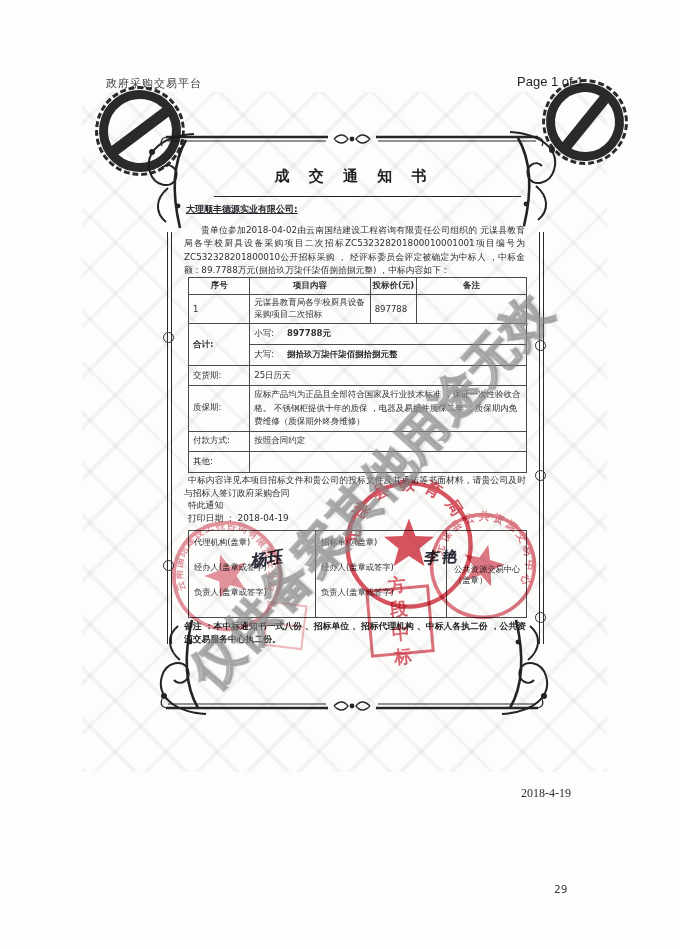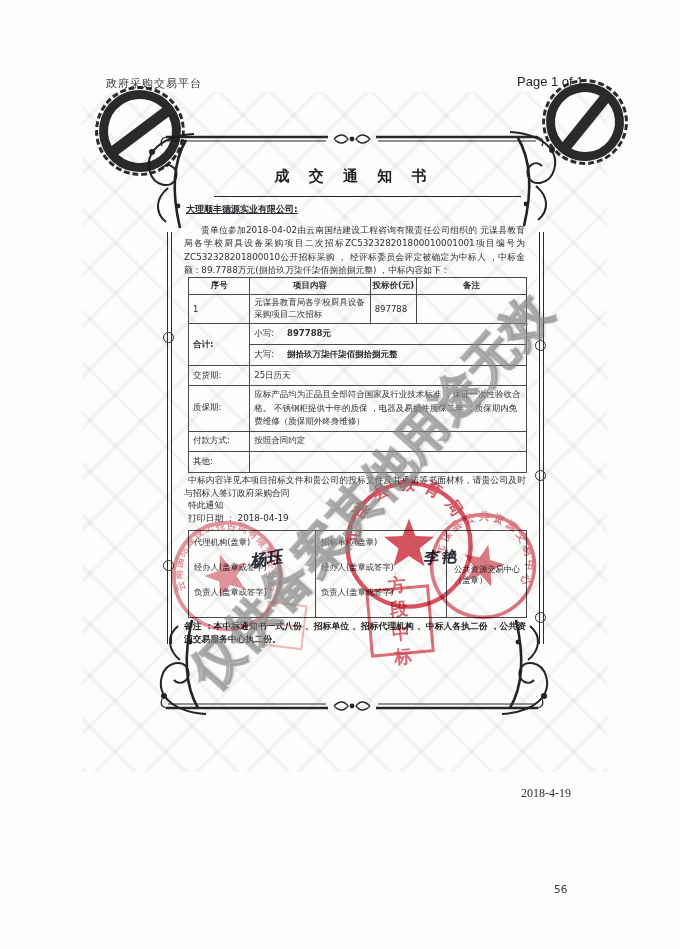--- a/index.html
+++ b/index.html
@@ -86,21 +86,21 @@
 </head>
 <body>
 
 <div class="page">
 
   <div class="abs lattice"></div>
 
   <div class="abs platform">政府采购交易平台</div>
   <div class="abs pageind">Page 1 of 1</div>
   <div class="abs footer-date">2018-4-19</div>
-  <div class="abs pagenum">56</div>
+  <div class="abs pagenum">29</div>
 
   <div class="abs ban" style="left:95px;top:86px;width:90px;height:90px;transform:rotate(8deg);">
     <div class="outer"></div>
     <div class="ring"></div>
     <div class="bar"></div>
   </div>
   <div class="abs ban" style="left:542px;top:79px;width:86px;height:86px;transform:rotate(-6deg);">
     <div class="outer"></div>
     <div class="ring"></div>
     <div class="bar"></div>

